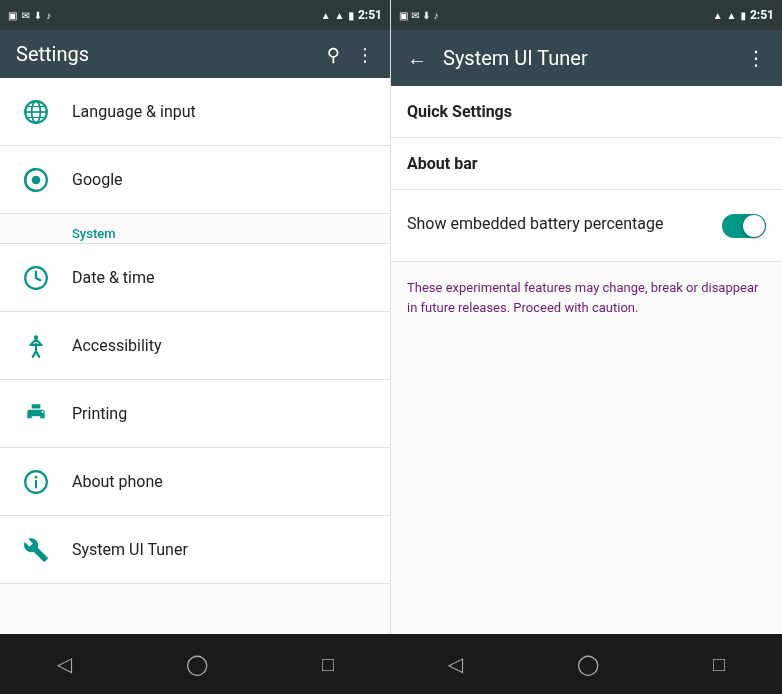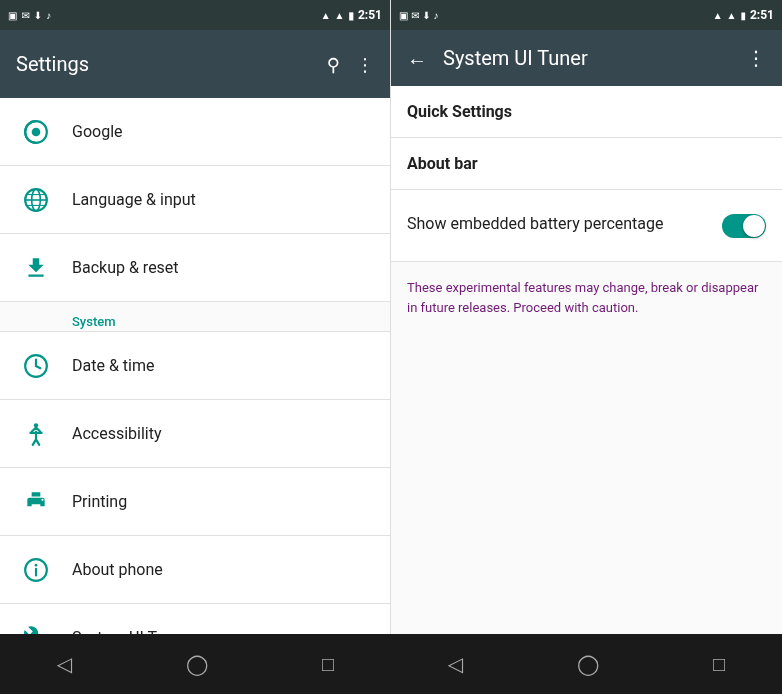--- a/index.html
+++ b/index.html
@@ -47,21 +47,21 @@
       display: flex;
       flex-direction: column;
       border-right: 1px solid #ddd;
     }
     .left-status-bar {
       background: #2d3a3a;
       height: 30px;
     }
     .left-header {
       background: #37474f;
-      height: 68px;
+      height: 48px;
       display: flex;
       align-items: center;
       justify-content: space-between;
       padding: 0 16px;
     }
     .left-header-title {
       color: #fff;
       font-size: 20px;
       font-weight: 400;
     }
@@ -273,49 +273,41 @@
         <span class="header-icon">⚲</span>
         <span class="header-icon">⋮</span>
       </div>
     </div>
 
     <div class="settings-list">
 
       <div class="settings-item">
         <div class="settings-icon">
           <svg viewBox="0 0 24 24">
-            <circle cx="12" cy="12" r="10" fill="none" stroke="#009688" stroke-width="2"></circle>
-            <path d="M12 2 C6.48 2 2 6.48 2 12 C2 17.52 6.48 22 12 22" stroke="#009688" stroke-width="2" fill="none"></path>
-            <circle cx="12" cy="12" r="4" fill="#009688"></circle>
-          </svg>
-        </div>
-        <span class="settings-label">Google</span>
-      </div>
-
-      <div class="settings-item">
-        <div class="settings-icon">
-          <svg viewBox="0 0 24 24">
             <circle cx="12" cy="12" r="10" stroke="#009688" stroke-width="2" fill="none"></circle>
             <ellipse cx="12" cy="12" rx="4" ry="10" stroke="#009688" stroke-width="1.5" fill="none"></ellipse>
             <line x1="2" y1="12" x2="22" y2="12" stroke="#009688" stroke-width="1.5"></line>
             <line x1="4" y1="7" x2="20" y2="7" stroke="#009688" stroke-width="1"></line>
             <line x1="4" y1="17" x2="20" y2="17" stroke="#009688" stroke-width="1"></line>
           </svg>
         </div>
         <span class="settings-label">Language &amp; input</span>
       </div>
 
       <div class="settings-item">
         <div class="settings-icon">
           <svg viewBox="0 0 24 24">
-            <path d="M19 9h-4V3H9v6H5l7 7 7-7zM5 18v2h14v-2H5z" fill="#009688"></path>
-          </svg>
-        </div>
-        <span class="settings-label">Backup &amp; reset</span>
-      </div>
+            <circle cx="12" cy="12" r="10" fill="none" stroke="#009688" stroke-width="2"></circle>
+            <path d="M12 2 C6.48 2 2 6.48 2 12 C2 17.52 6.48 22 12 22" stroke="#009688" stroke-width="2" fill="none"></path>
+            <circle cx="12" cy="12" r="4" fill="#009688"></circle>
+          </svg>
+        </div>
+        <span class="settings-label">Google</span>
+      </div>
+
 
       <div class="section-header">
         <span>System</span>
       </div>
 
       <div class="settings-item">
         <div class="settings-icon">
           <svg viewBox="0 0 24 24">
             <circle cx="12" cy="12" r="10" stroke="#009688" stroke-width="2" fill="none"></circle>
             <polyline points="12,6 12,12 16,14" stroke="#009688" stroke-width="2" fill="none" stroke-linecap="round"></polyline>

